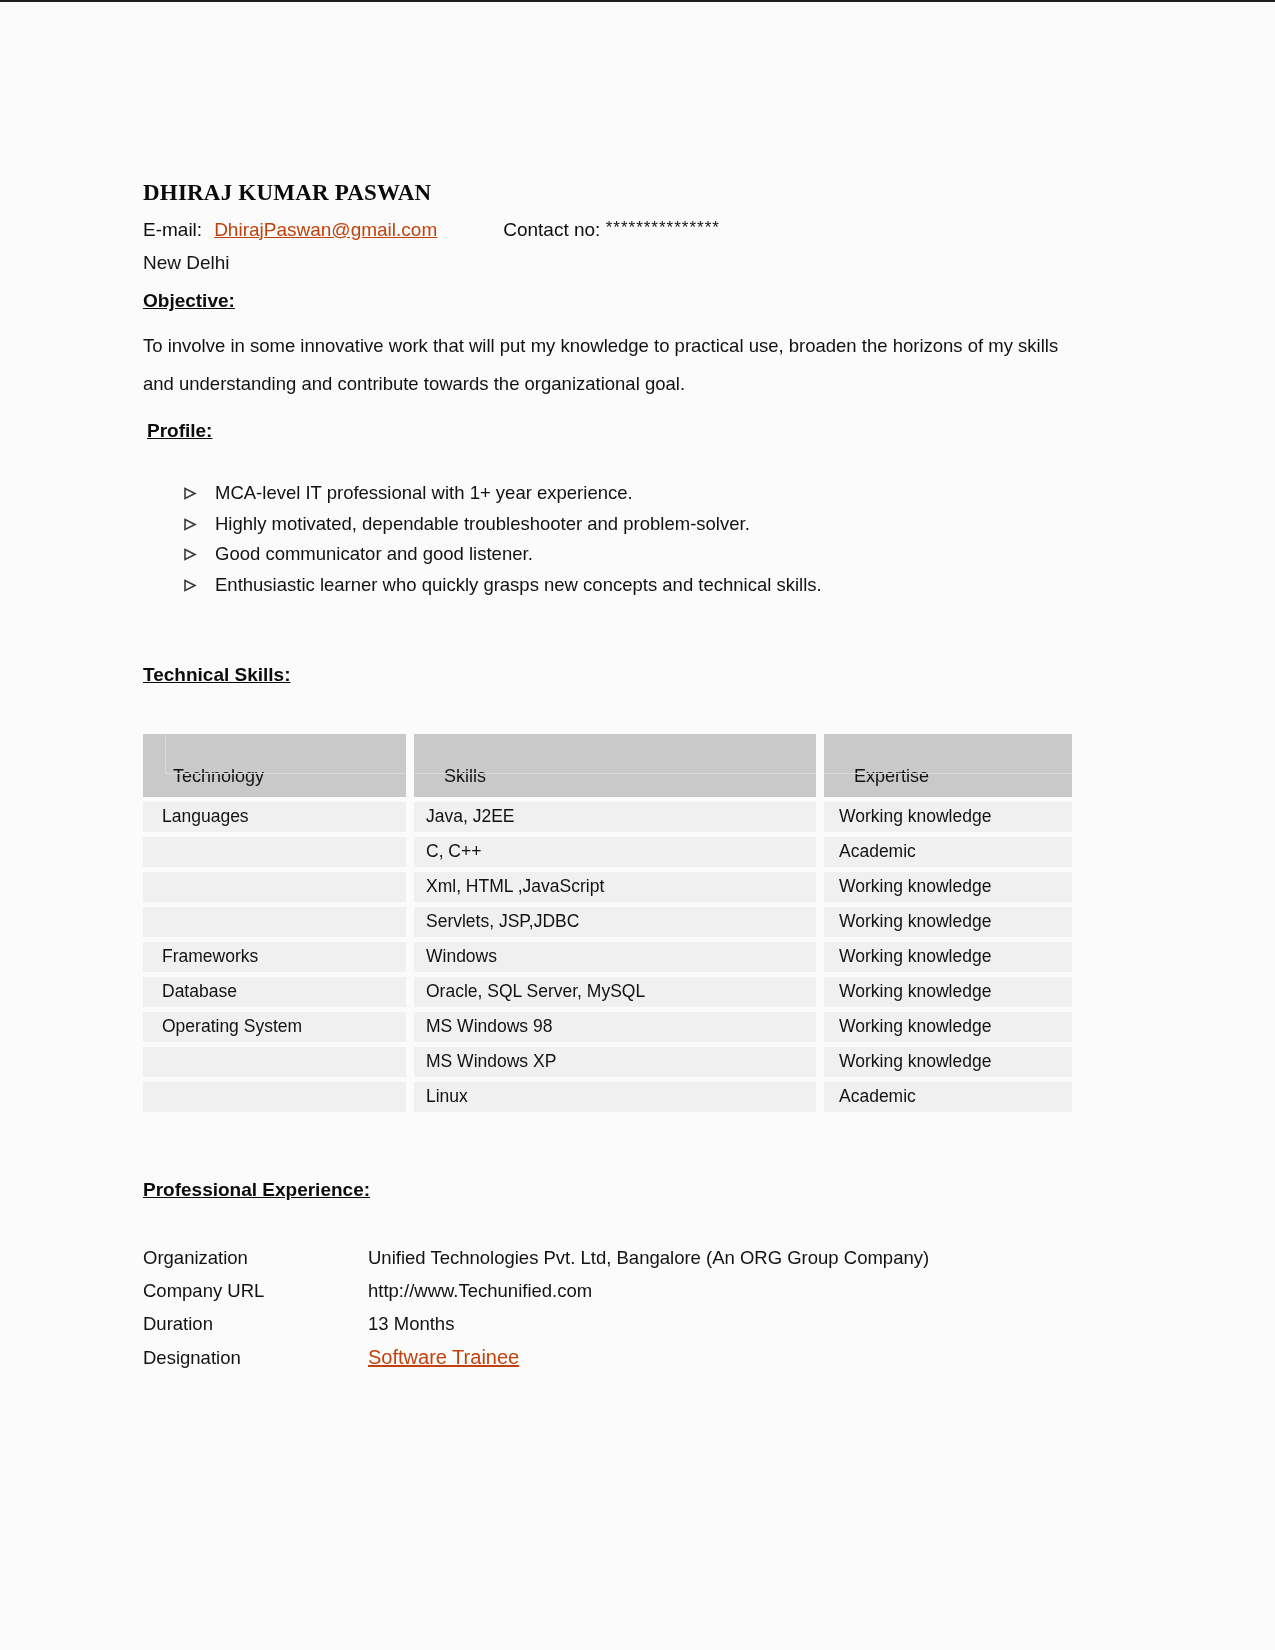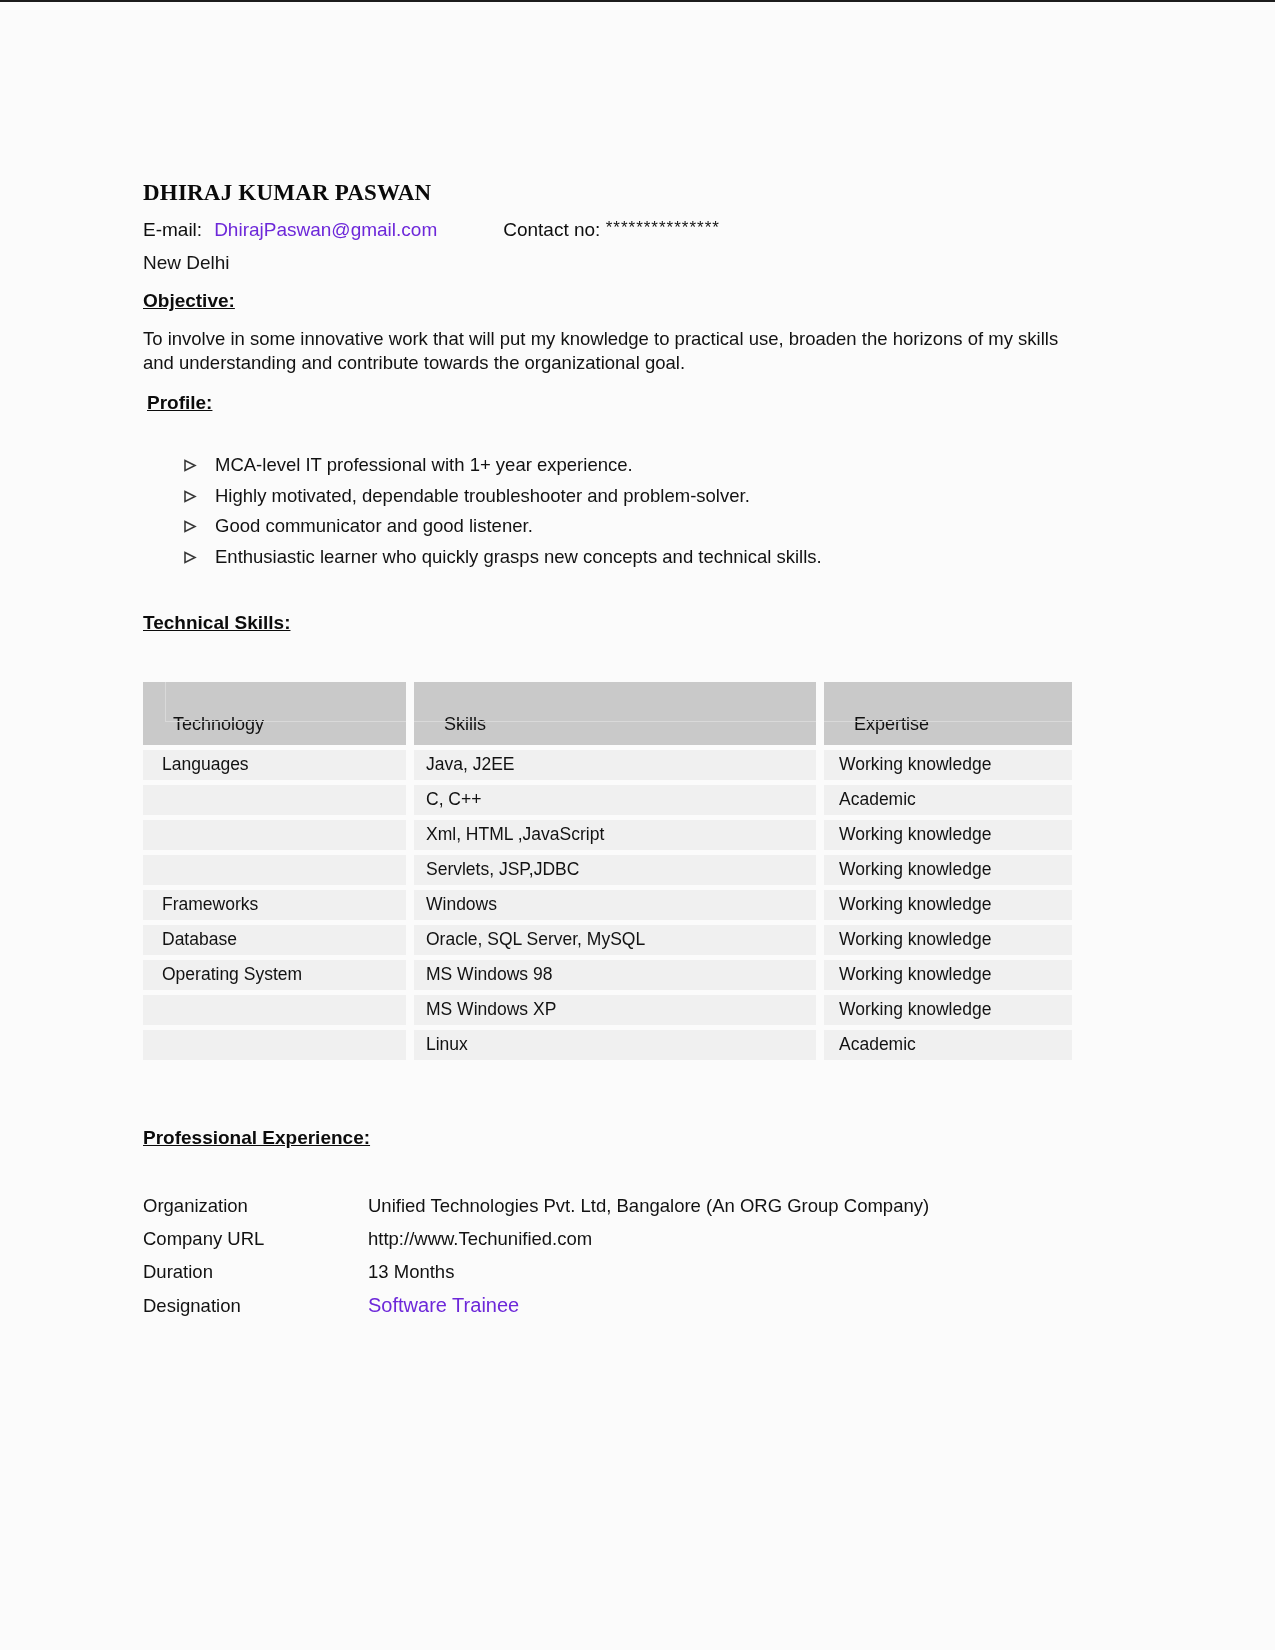--- a/index.html
+++ b/index.html
@@ -18,43 +18,43 @@
     padding:178px 143px 0 143px;
     width:1275px;
   }
   
   .name{
     font-family:"Liberation Serif","DejaVu Serif",serif;
     font-weight:bold;font-size:23px;letter-spacing:.2px;color:#0a0a0a;
   }
   .contact-line{margin-top:13px;font-size:19px;display:flex;align-items:baseline;}
   .contact-line .lbl{color:#0e0e0e;}
-  a.link{color:#6d28d9;cursor:pointer;}
+  a.link{color:#c2410c;text-decoration:underline;cursor:pointer;}
   .email-link{margin-left:12px;font-size:19px;}
   .contact-no{margin-left:66px;}
   .stars{letter-spacing:1px;font-size:17px;position:relative;top:-3px;}
   .location{margin-top:11px;font-size:19px;}
   
   .heading{
     margin-top:16px;
     font-size:19px;font-weight:bold;text-decoration:underline;color:#0c0c0c;
   }
   
   .objective-text{
-    margin-top:15px;font-size:18.5px;line-height:24px;color:#121212;
+    margin-top:15px;font-size:18.5px;line-height:38px;color:#121212;
     width:940px;
   }
   .profile-heading{margin-top:17px;padding-left:4px;}
   
   .bullets{margin-top:40px;}
   .bullet-row{display:flex;align-items:baseline;padding-left:40px;margin-bottom:8.5px;}
   .bullet-icon{width:14px;height:13px;margin-right:18px;flex:none;position:relative;top:1px;}
   .bullet-text{font-size:18.5px;color:#121212;}
   
-  .skills-heading{margin-top:44px;}
+  .skills-heading{margin-top:68px;}
   table.skills{
     margin-top:48px;
     border-collapse:separate;border-spacing:0;
     width:929px;table-layout:fixed;
   }
   table.skills col.c1{width:271px;}
   table.skills col.c2{width:410px;}
   table.skills col.c3{width:248px;}
   table.skills th{
     background:#c9c9c9;height:68px;vertical-align:bottom;

